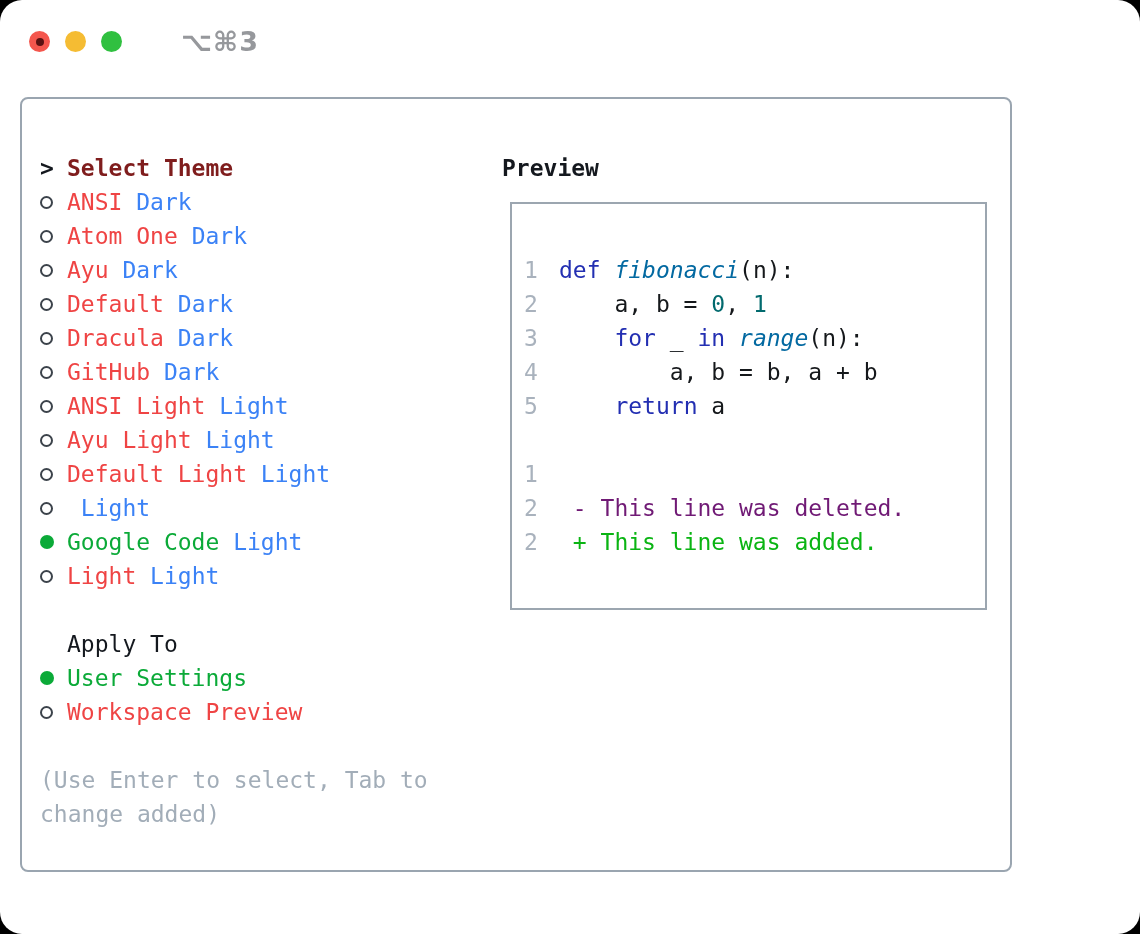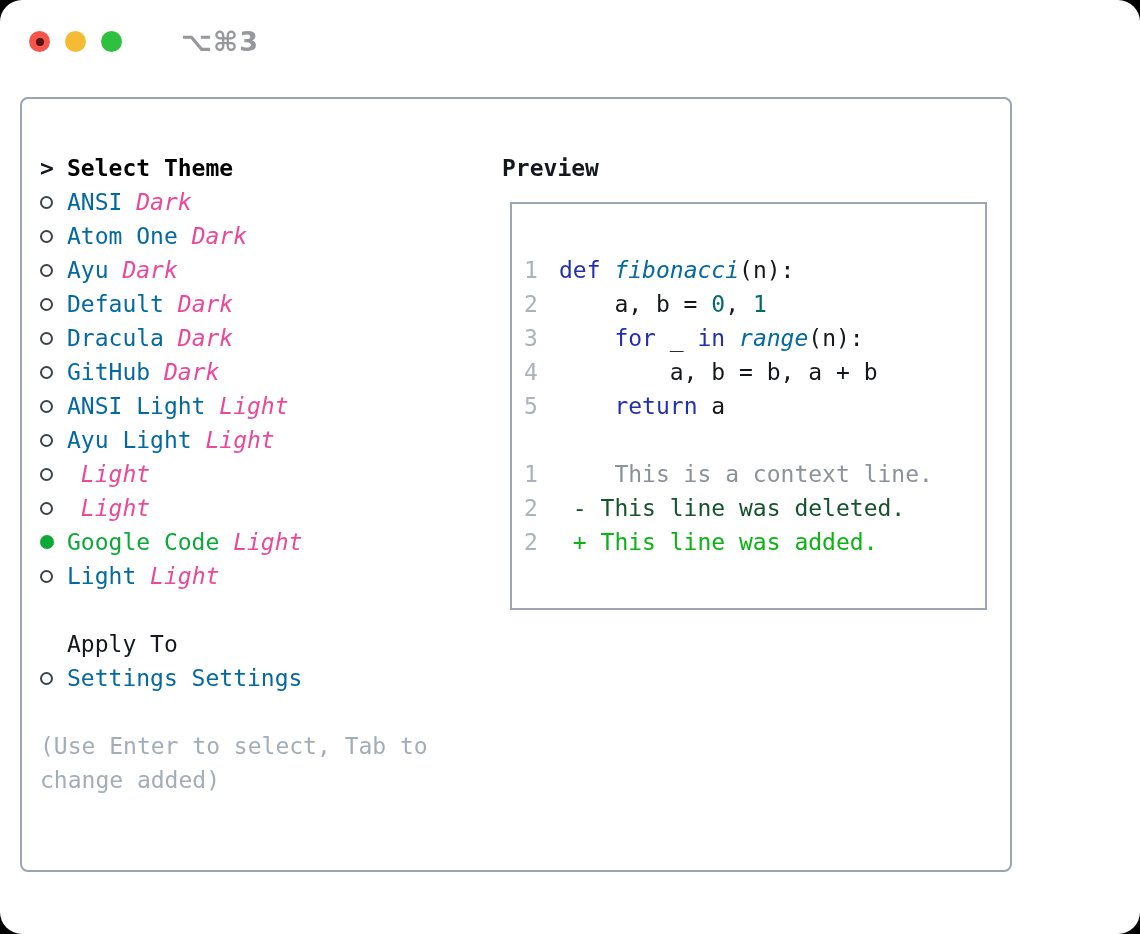--- a/index.html
+++ b/index.html
@@ -23,49 +23,49 @@
   }
   
   .panel{
     position:absolute;left:20px;top:97px;width:992px;height:775px;box-sizing:border-box;
     border:2px solid #9aa5b0;border-radius:8px;background:#fff;
   }
   
   .left-col{position:absolute;left:18px;top:52px;font-size:23px;color:#353c44;}
   .row{height:34px;display:flex;align-items:center;white-space:pre;}
   .prefix{display:inline-block;width:27px;font-weight:bold;color:#14181e;}
-  .header-text{font-weight:bold;color:#000000;}
+  .header-text{font-weight:bold;color:#7f1d1d;}
   .bullet{
     display:inline-block;width:13px;height:13px;border-radius:50%;
     border:2px solid #3c434b;box-sizing:border-box;margin-right:14px;flex:0 0 13px;
   }
   .bullet.on{border:none;background:#0baa38;width:14px;height:14px;flex:0 0 14px;margin-right:13px;}
-  .name{color:#0369a1;}
+  .name{color:#ef4444;}
   .option.selected .name{color:#0baa38;}
-  .variant{color:#ec4899;font-style:italic;}
+  .variant{color:#3b82f6;}
   .apply-indent{display:inline-block;width:27px;}
   .hint-line{height:34px;display:flex;align-items:center;color:#a2adb8;white-space:pre;}
   
   .preview-label{
     position:absolute;left:480px;top:52px;height:34px;display:flex;align-items:center;
     font-size:23px;font-weight:bold;color:#14181e;
   }
   .preview-box{
     position:absolute;left:488px;top:103px;width:477px;height:408px;box-sizing:border-box;
     border:2px solid #9ca6b0;background:#fff;
     padding:49px 0 0 12px;font-size:23px;overflow:hidden;
   }
   .crow{height:34px;display:flex;align-items:center;white-space:pre;}
   .ln{display:inline-block;width:35px;color:#a9b2bd;flex:0 0 35px;}
   .tok-kw{color:#232fb2;}
   .tok-fn{color:#0369a1;font-style:italic;}
   .tok-num{color:#026a6e;}
   .tok-pl{color:#15181b;}
   .diff-ctx{color:#8b9299;}
-  .diff-del{color:#14532d;}
+  .diff-del{color:#701a75;}
   .diff-add{color:#0ab413;}
 </style>
 </head>
 <body>
 
 <div class="window">
 
   <div class="titlebar">
     <span class="dot red">
       <span class="innerdot"></span>
@@ -84,50 +84,51 @@
 
       <div id="theme-list">
           <div class="row option"><span class="bullet"></span><span class="name">ANSI</span><span class="variant"> Dark</span></div>
           <div class="row option"><span class="bullet"></span><span class="name">Atom One</span><span class="variant"> Dark</span></div>
           <div class="row option"><span class="bullet"></span><span class="name">Ayu</span><span class="variant"> Dark</span></div>
           <div class="row option"><span class="bullet"></span><span class="name">Default</span><span class="variant"> Dark</span></div>
           <div class="row option"><span class="bullet"></span><span class="name">Dracula</span><span class="variant"> Dark</span></div>
           <div class="row option"><span class="bullet"></span><span class="name">GitHub</span><span class="variant"> Dark</span></div>
           <div class="row option"><span class="bullet"></span><span class="name">ANSI Light</span><span class="variant"> Light</span></div>
           <div class="row option"><span class="bullet"></span><span class="name">Ayu Light</span><span class="variant"> Light</span></div>
-          <div class="row option"><span class="bullet"></span><span class="variant"> Light</span></div>
+          <div class="row option"><span class="bullet"></span><span class="name">Default Light</span><span class="variant"> Light</span></div>
           <div class="row option"><span class="bullet"></span><span class="variant"> Light</span></div>
           <div class="row option selected"><span class="bullet on"></span><span class="name">Google Code</span><span class="variant"> Light</span></div>
           <div class="row option"><span class="bullet"></span><span class="name">Light</span><span class="variant"> Light</span></div>
         </div>
 
       <div class="row"></div>
 
       <div class="row">
         <span class="apply-indent"></span><span style="color:#14181e;">Apply To</span>
       </div>
 
       <div id="apply-list">
-          <div class="row option"><span class="bullet"></span><span class="name">Settings Settings</span></div>
+          <div class="row option selected"><span class="bullet on"></span><span class="name">User Settings</span></div>
+          <div class="row option"><span class="bullet"></span><span class="name">Workspace Preview</span></div>
         </div>
 
       <div class="row"></div>
 
       <div class="hint-line">(Use Enter to select, Tab to</div>
       <div class="hint-line">change added)</div>
     </div>
 
     <div class="preview-label">Preview</div>
 
     <div class="preview-box" id="preview-box">
         <div class="crow"><span class="ln">1</span><span class="tok-kw">def</span><span class="tok-pl"> </span><span class="tok-fn">fibonacci</span><span class="tok-pl">(n):</span></div>
         <div class="crow"><span class="ln">2</span><span class="tok-pl">    a, b = </span><span class="tok-num">0</span><span class="tok-pl">, </span><span class="tok-num">1</span></div>
         <div class="crow"><span class="ln">3</span><span class="tok-pl">    </span><span class="tok-kw">for</span><span class="tok-pl"> _ </span><span class="tok-kw">in</span><span class="tok-pl"> </span><span class="tok-fn">range</span><span class="tok-pl">(n):</span></div>
         <div class="crow"><span class="ln">4</span><span class="tok-pl">        a, b = b, a + b</span></div>
         <div class="crow"><span class="ln">5</span><span class="tok-pl">    </span><span class="tok-kw">return</span><span class="tok-pl"> a</span></div>
         <div class="crow"></div>
-        <div class="crow"><span class="ln">1</span><span class="diff-ctx">    This is a context line.</span></div>
+        <div class="crow"><span class="ln">1</span></div>
         <div class="crow"><span class="ln">2</span><span class="diff-del"> - This line was deleted.</span></div>
         <div class="crow"><span class="ln">2</span><span class="diff-add"> + This line was added.</span></div>
       </div>
 
   </div>
 </div>
 
 </body></html>

